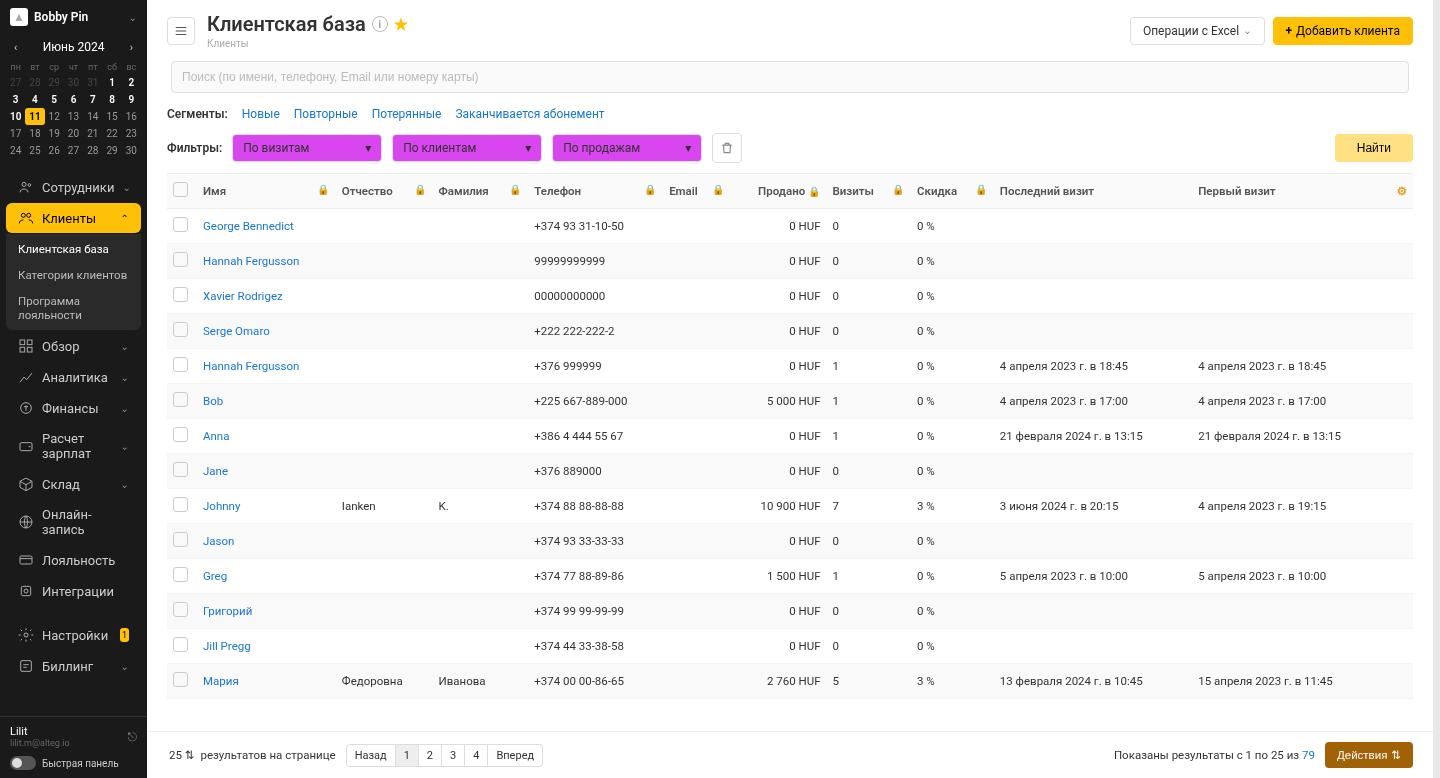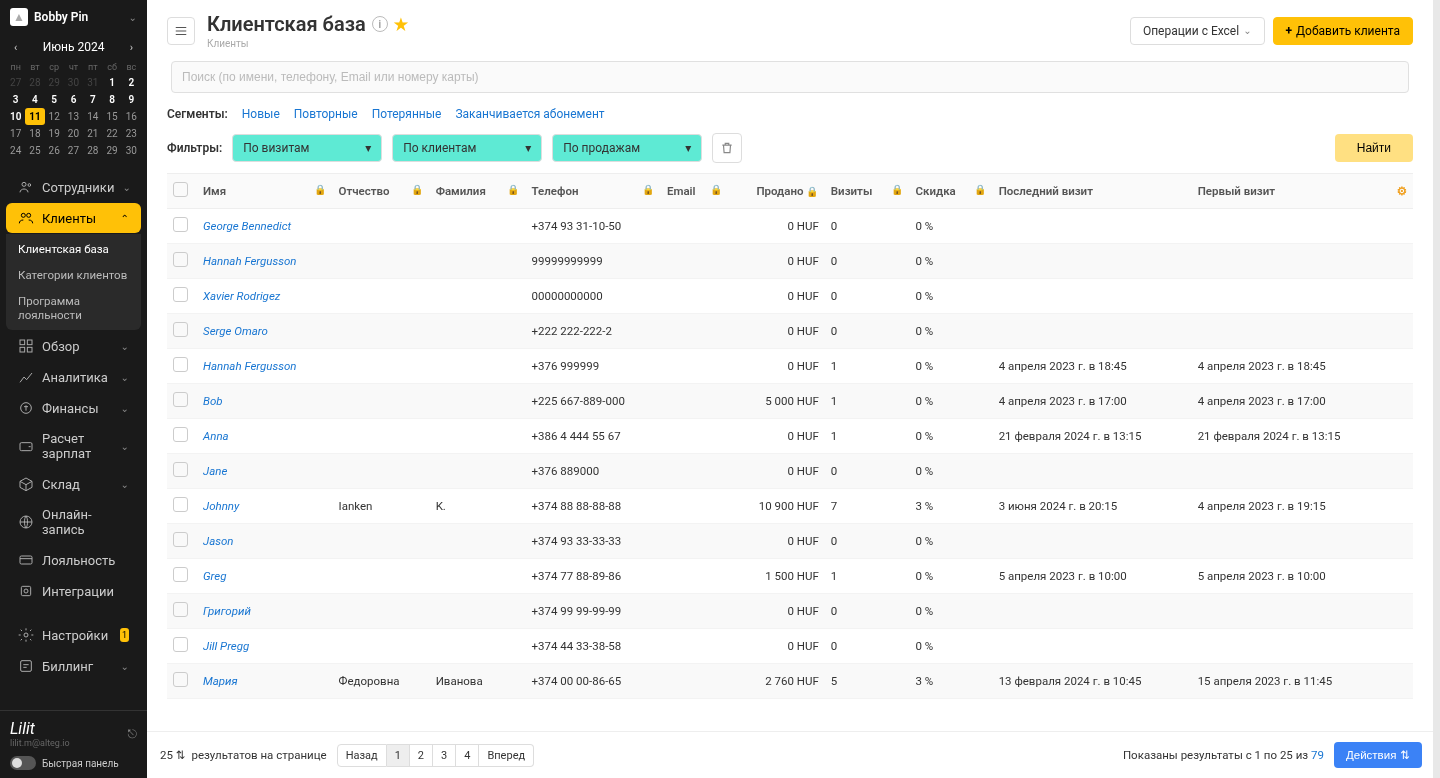--- a/index.html
+++ b/index.html
@@ -27,21 +27,21 @@
 .nav-item.active-parent .ico svg { stroke:#000;}
 .nav-item.active-parent .chev { color:#000;}
 .nav-sub { background:#2a2a2a; margin:0 6px; border-radius:0 0 6px 6px; padding:2px 0;}
 .nav-sub-item { padding:6px 12px; font-size:11.5px; color:#bbb; cursor:pointer;}
 .nav-sub-item.active { color:#fff;}
 .badge-dot { width:14px; height:14px; background:#ffc107; color:#000; border-radius:3px; font-size:9px; display:inline-flex; align-items:center; justify-content:center; margin-left:4px;}
 .ico { width:16px; height:16px; display:flex; align-items:center; justify-content:center;}
 .ico svg { width:16px; height:16px; stroke:#aaa; fill:none; stroke-width:1.5;}
 .sb-footer { padding:8px 10px; border-top:1px solid #333;}
 .user-row { display:flex; align-items:center; gap:6px;}
-.user-name { color:#fff; font-size:16px;font-style:italic;}
+.user-name { color:#fff; font-size:11px;}
 .user-email { color:#666; font-size:9px;}
 .toggle-row { display:flex; align-items:center; gap:6px; margin-top:8px;}
 .toggle { width:26px; height:14px; background:#555; border-radius:7px; position:relative;}
 .toggle::after { content:""; position:absolute; width:10px; height:10px; background:#ddd; border-radius:50%; top:2px; left:2px;}
 .toggle-lbl { font-size:10px; color:#ccc;}
 .exit-ico { margin-left:auto; color:#888;}
 
 .main { flex:1; background:#fff; display:flex; flex-direction:column; overflow:hidden;}
 .topbar { display:flex; align-items:center; padding:12px 20px 4px; gap:12px;}
 .menu-btn { width:28px; height:28px; border:1px solid #ddd; border-radius:4px; display:flex; align-items:center; justify-content:center; cursor:pointer;}
@@ -58,46 +58,46 @@
 .search-row { padding:8px 24px;}
 .search-input { width:100%; padding:8px 10px; border:1px solid #e0e0e0; border-radius:4px; font-size:12px; background:#fafafa;}
 .search-input::placeholder { color:#bbb;}
 
 .segments-row { padding:6px 20px; display:flex; align-items:center; gap:14px; font-size:12px;}
 .seg-label { color:#333; font-weight:600;}
 .seg-link { color:#1976d2; cursor:pointer;}
 
 .filters-row { padding:6px 20px 10px; display:flex; align-items:center; gap:10px; font-size:12px;}
 .filters-label { font-weight:600;}
-.filter-dd { border:1px solid #ddd; border-radius:4px; padding:6px 10px; min-width:150px; display:flex; justify-content:space-between; align-items:center; cursor:pointer; background:#5eead4;}
+.filter-dd { border:1px solid #ddd; border-radius:4px; padding:6px 10px; min-width:150px; display:flex; justify-content:space-between; align-items:center; cursor:pointer; background:#d946ef;}
 .trash-btn { border:1px solid #ddd; border-radius:4px; width:30px; height:30px; display:flex; align-items:center; justify-content:center; cursor:pointer;}
 .find-btn { margin-left:auto; background:#ffe082; border:none; padding:7px 22px; border-radius:4px; cursor:pointer; font-size:12px;}
 
 .table-wrap { flex:1; overflow:auto; margin:0 20px; border-top:1px solid #eee;}
 table { width:100%; border-collapse:collapse; font-size:11.5px;}
 th { text-align:left; padding:8px 6px; color:#555; font-weight:600; background:#fafafa; position:sticky; top:0; border-bottom:1px solid #eee;}
 td { padding:8px 6px; border-bottom:1px solid #f3f3f3;}
 tbody tr:nth-child(even) { background:#f9f9f9;}
 .chk { width:15px; height:15px; border:1px solid #ccc; border-radius:3px; display:inline-block; cursor:pointer;}
-.name-link { color:#1976d2; cursor:pointer;font-style:italic;}
+.name-link { color:#1976d2; cursor:pointer;}
 .lock-ico { color:#ccc; font-size:10px;}
 .gear-th { text-align:right; color:#f0a020;}
 
-.footer-bar { display:flex; align-items:center; padding:10px 11px; border-top:1px solid #eee; font-size:11.5px; gap:10px;}
+.footer-bar { display:flex; align-items:center; padding:10px 20px; border-top:1px solid #eee; font-size:11.5px; gap:10px;}
 .per-page { display:flex; align-items:center; gap:4px;}
 .per-sel { border:none; font-size:11.5px; cursor:pointer; padding:2px;}
 .pager { display:flex; align-items:center; gap:0;}
 .pg-btn { border:1px solid #ddd; padding:4px 8px; cursor:pointer; background:#fff; font-size:11px;}
 .pg-btn.active { background:#eee;}
 .pg-btn:first-child { border-radius:4px 0 0 4px;}
 .pg-btn:last-child { border-radius:0 4px 4px 0;}
 .pg-btn + .pg-btn { border-left:none;}
 .footer-right { margin-left:auto; display:flex; align-items:center; gap:10px;}
 .total-link { color:#1976d2;}
-.actions-btn { background:#3b82f6; color:#fff; border:none; padding:6px 12px; border-radius:4px; cursor:pointer; font-size:11.5px; display:flex; align-items:center; gap:4px;}
+.actions-btn { background:#a16207; color:#fff; border:none; padding:6px 12px; border-radius:4px; cursor:pointer; font-size:11.5px; display:flex; align-items:center; gap:4px;}
 .vert-sb { width:7px; background:#e8e8e8; }
 </style>
 </head>
 <body>
 
 <div class="app">
   <div class="sidebar">
     <div class="brand">
       <span class="brand-logo">▲</span>
       <span class="brand-name">Bobby Pin</span>

